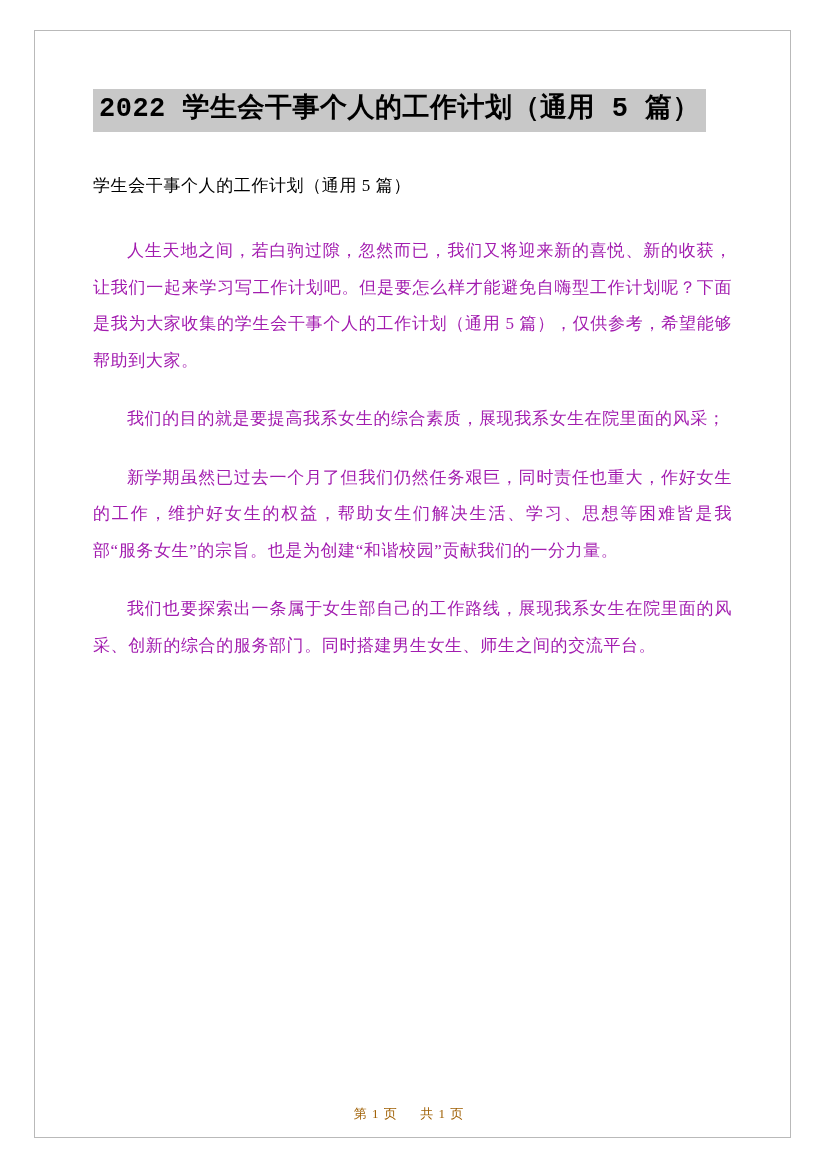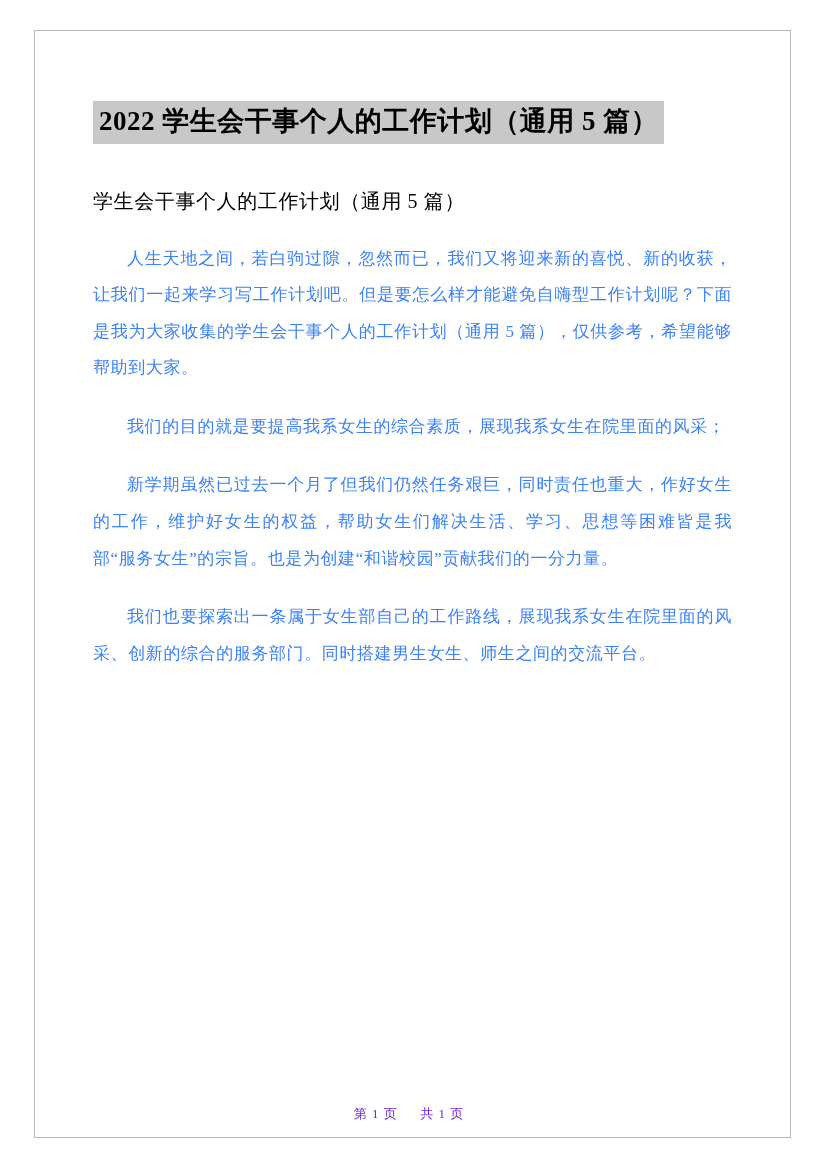--- a/index.html
+++ b/index.html
@@ -27,59 +27,59 @@
     position: absolute;
     left: 58px;
     top: 58px;
     right: 58px;
     bottom: 40px;
   }
   .doc-title {
     display: inline-block;
     background: #c8c8c8;
     color: #000000;
-    font-family: Liberation Serif, serif;
+    font-family: Liberation Mono, monospace;
     font-size: 27px;
     font-weight: bold;
     letter-spacing: 0.5px;
     padding: 4px 6px 5px 6px;
     line-height: 1.25;
-    margin: 12px 0 0 0;
+    margin: 0 0 0 0;
     white-space: nowrap;
   }
   .subtitle {
-    font-size: 20px;
+    font-size: 17px;
     color: #000;
     margin-top: 38px;
     line-height: 1.9;
     letter-spacing: 0.6px;
   }
   p.body-para {
     font-size: 17px;
-    color: #3b82f6;
+    color: #a21caf;
     line-height: 2.15;
-    margin: 21px 0 0 0;
+    margin: 31px 0 0 0;
     text-indent: 2em;
     letter-spacing: 0.6px;
     text-align: justify;
   }
   p.body-para.gap-big {
     margin-top: 58px;
   }
   p.body-para.gap-mid {
     margin-top: 22px;
   }
   .footer {
     position: absolute;
     left: 0;
     right: 7px;
     bottom: 14px;
     text-align: center;
     font-size: 13px;
-    color: #6d28d9;
+    color: #a16207;
     letter-spacing: 1px;
   }
   .footer span {
     display: inline-block;
   }
   .footer .sep {
     width: 14px;
   }
 </style>
 </head>

